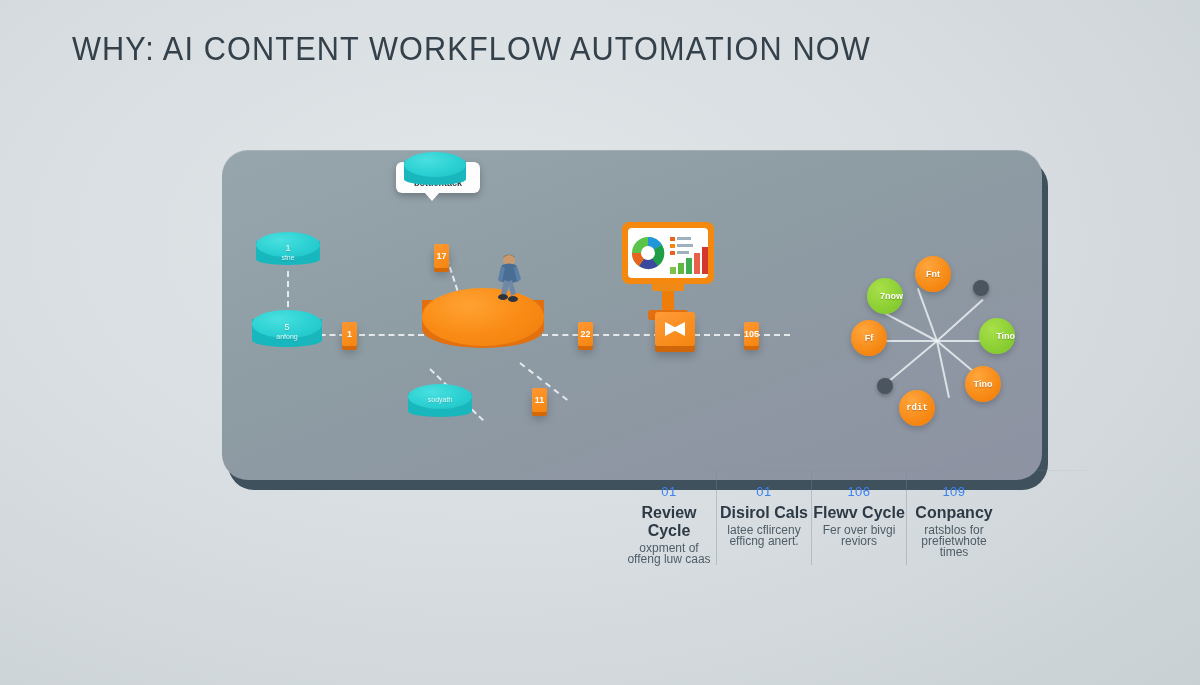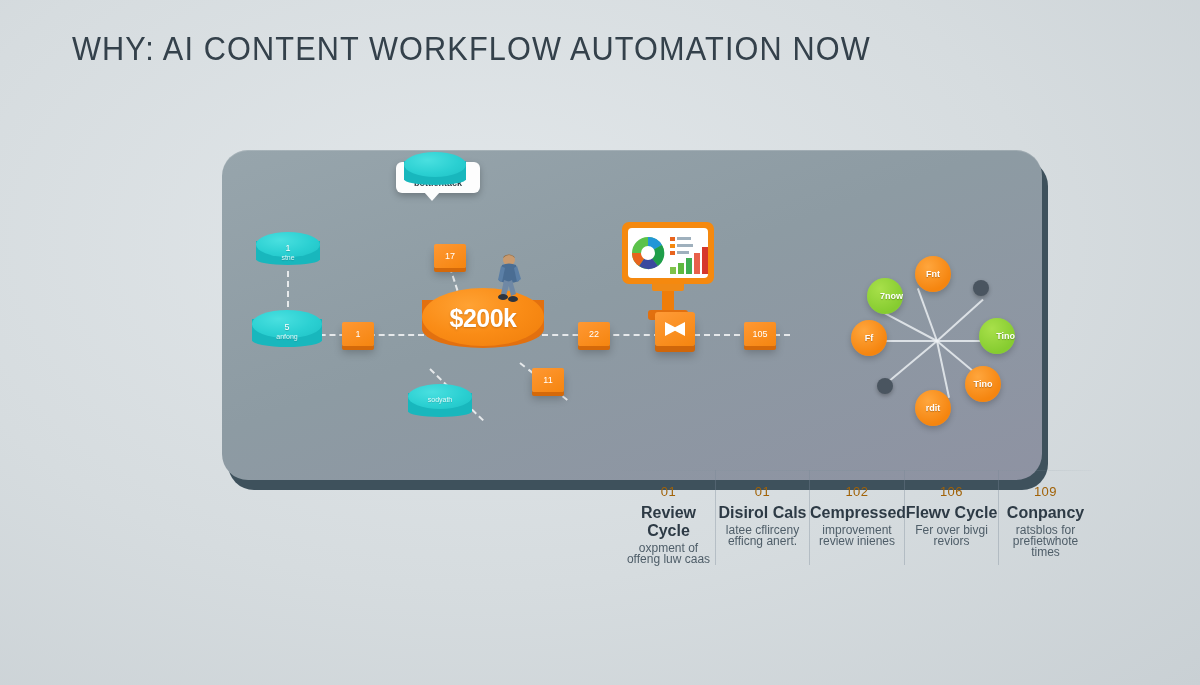--- a/index.html
+++ b/index.html
@@ -142,30 +142,30 @@
   .dash-line {
     position: absolute;
     height: 0;
     border-top: 2px dashed rgba(255,255,255,0.78);
     transform-origin: left center;
   }
 
   
   .osq {
     position: absolute;
-    width: 32px;
+    width: 15px;
     height: 24px;
     background: linear-gradient(150deg, #ff9833 0%, #f5850f 100%);
     box-shadow: 0 4px 0 #d4690a, 0 7px 8px rgba(0,0,0,0.22);
     border-radius: 2px;
     color: #fff;
     font-size: 9px;
     line-height: 24px;
     text-align: center;
-    font-weight: normal;
+    font-weight: bold;
   }
 
   
   .callout-white {
     position: absolute;
     left: 396px;
     top: 162px;
     width: 76px;
     padding: 5px 4px 4px;
     background: #fdfdfd;
@@ -272,21 +272,21 @@
     gap: 0;
   }
   .stat {
     width: 94px;
     text-align: center;
     padding-top: 14px;
     border-left: 1px solid rgba(120,135,148,0.35);
   }
   .stat:first-child { border-left: none; }
   .stat .num {
-    color: #a16207;
+    color: #3b82f6;
     font-size: 13px;
     letter-spacing: 0.5px;
     margin-bottom: 5px;
   }
   .stat .hdr {
     color: #2d3a45;
     font-size: 16px;
     font-weight: bold;
     margin-bottom: 3px;
   }
@@ -352,27 +352,26 @@
   </div>
 
   <div class="cyl" style="left:404px; top:152px; width:62px; height:42px; z-index:1;">
     <div class="side"></div>
     <div class="top"></div>
   </div>
 
   <div class="osq" style="left:342px; top:322px;">1</div>
   <div class="osq" style="left:434px; top:244px;">17</div>
   <div class="osq" style="left:578px; top:322px;">22</div>
-  <div class="osq" style="left:532px; top:368px;">11</div>
+  <div class="osq" style="left:532px; top:388px;">11</div>
   <div class="osq" style="left:744px; top:322px;">105</div>
 
   <div class="disc">
     <div class="side"></div>
     <div class="top"></div>
-    <div class="amount">$200k</div>
   </div>
 
   <div class="person">
     <svg width="34" height="52" viewBox="0 0 34 52">
       <ellipse cx="17" cy="8" rx="6" ry="5.5" fill="#c99a6e"></ellipse>
       <path d="M11 6 q6 -6 12 0 q-1 -3 -6 -3.5 q-5 0.3 -6 3.5z" fill="#8d6a45"></path>
       <path d="M10 13 q7 -3 14 0 l3 16 q-10 4 -20 0z" fill="#4a6d93"></path>
       <path d="M9 14 l-3 14 l4 2 l3 -14z" fill="#5b7fa6"></path>
       <path d="M25 14 l4 13 l-4 3 l-3 -14z" fill="#5b7fa6"></path>
       <path d="M12 28 l-3 14 l5 2 l4 -14z" fill="#6f88a5"></path>
@@ -433,43 +432,38 @@
     <div class="spoke" style="left:92px; top:92px; width:62px; transform:rotate(40deg);"></div>
     <div class="spoke" style="left:92px; top:92px; width:58px; transform:rotate(78deg);"></div>
     <div class="spoke" style="left:92px; top:92px; width:62px; transform:rotate(-42deg);"></div>
     <div class="spoke" style="left:92px; top:92px; width:62px; transform:rotate(140deg);"></div>
 
     <div class="nd orange" style="left:70px; top:8px; width:36px; height:36px; line-height:36px;">Fnt</div>
     <div class="nd green" style="left:22px; top:30px; width:36px; height:36px; line-height:36px;">7now</div>
     <div class="nd orange" style="left:6px; top:72px; width:36px; height:36px; line-height:36px;">Ff</div>
     <div class="nd green" style="left:134px; top:70px; width:36px; height:36px; line-height:36px;">Tino</div>
     <div class="nd orange" style="left:120px; top:118px; width:36px; height:36px; line-height:36px;">Tino</div>
-    <div class="nd orange" style="left:70px; top:142px; width:36px; height:36px; line-height:36px;">rdit</div>
+    <div class="nd orange" style="left:54px; top:142px; width:36px; height:36px; line-height:36px;font-family:Liberation Mono, monospace;">rdit</div>
     <div class="nd dot" style="left:128px; top:32px; width:16px; height:16px;"></div>
     <div class="nd dot" style="left:32px; top:130px; width:16px; height:16px;"></div>
   </div>
 
   <div class="stats-rule"></div>
   <div class="stats">
     <div class="stat">
       <div class="num">01</div>
       <div class="hdr">Review Cycle</div>
       <div class="desc">oxpment of offeng luw caas</div>
     </div>
     <div class="stat">
       <div class="num">01</div>
       <div class="hdr">Disirol Cals</div>
       <div class="desc">latee cflirceny efficng anert.</div>
     </div>
     <div class="stat">
-      <div class="num">102</div>
-      <div class="hdr">Cempressed</div>
-      <div class="desc">improvement review inienes</div>
-    </div>
-    <div class="stat">
       <div class="num">106</div>
       <div class="hdr">Flewv Cycle</div>
       <div class="desc">Fer over bivgi reviors</div>
     </div>
     <div class="stat">
       <div class="num">109</div>
       <div class="hdr">Conpancy</div>
       <div class="desc">ratsblos for prefietwhote times</div>
     </div>
   </div>

